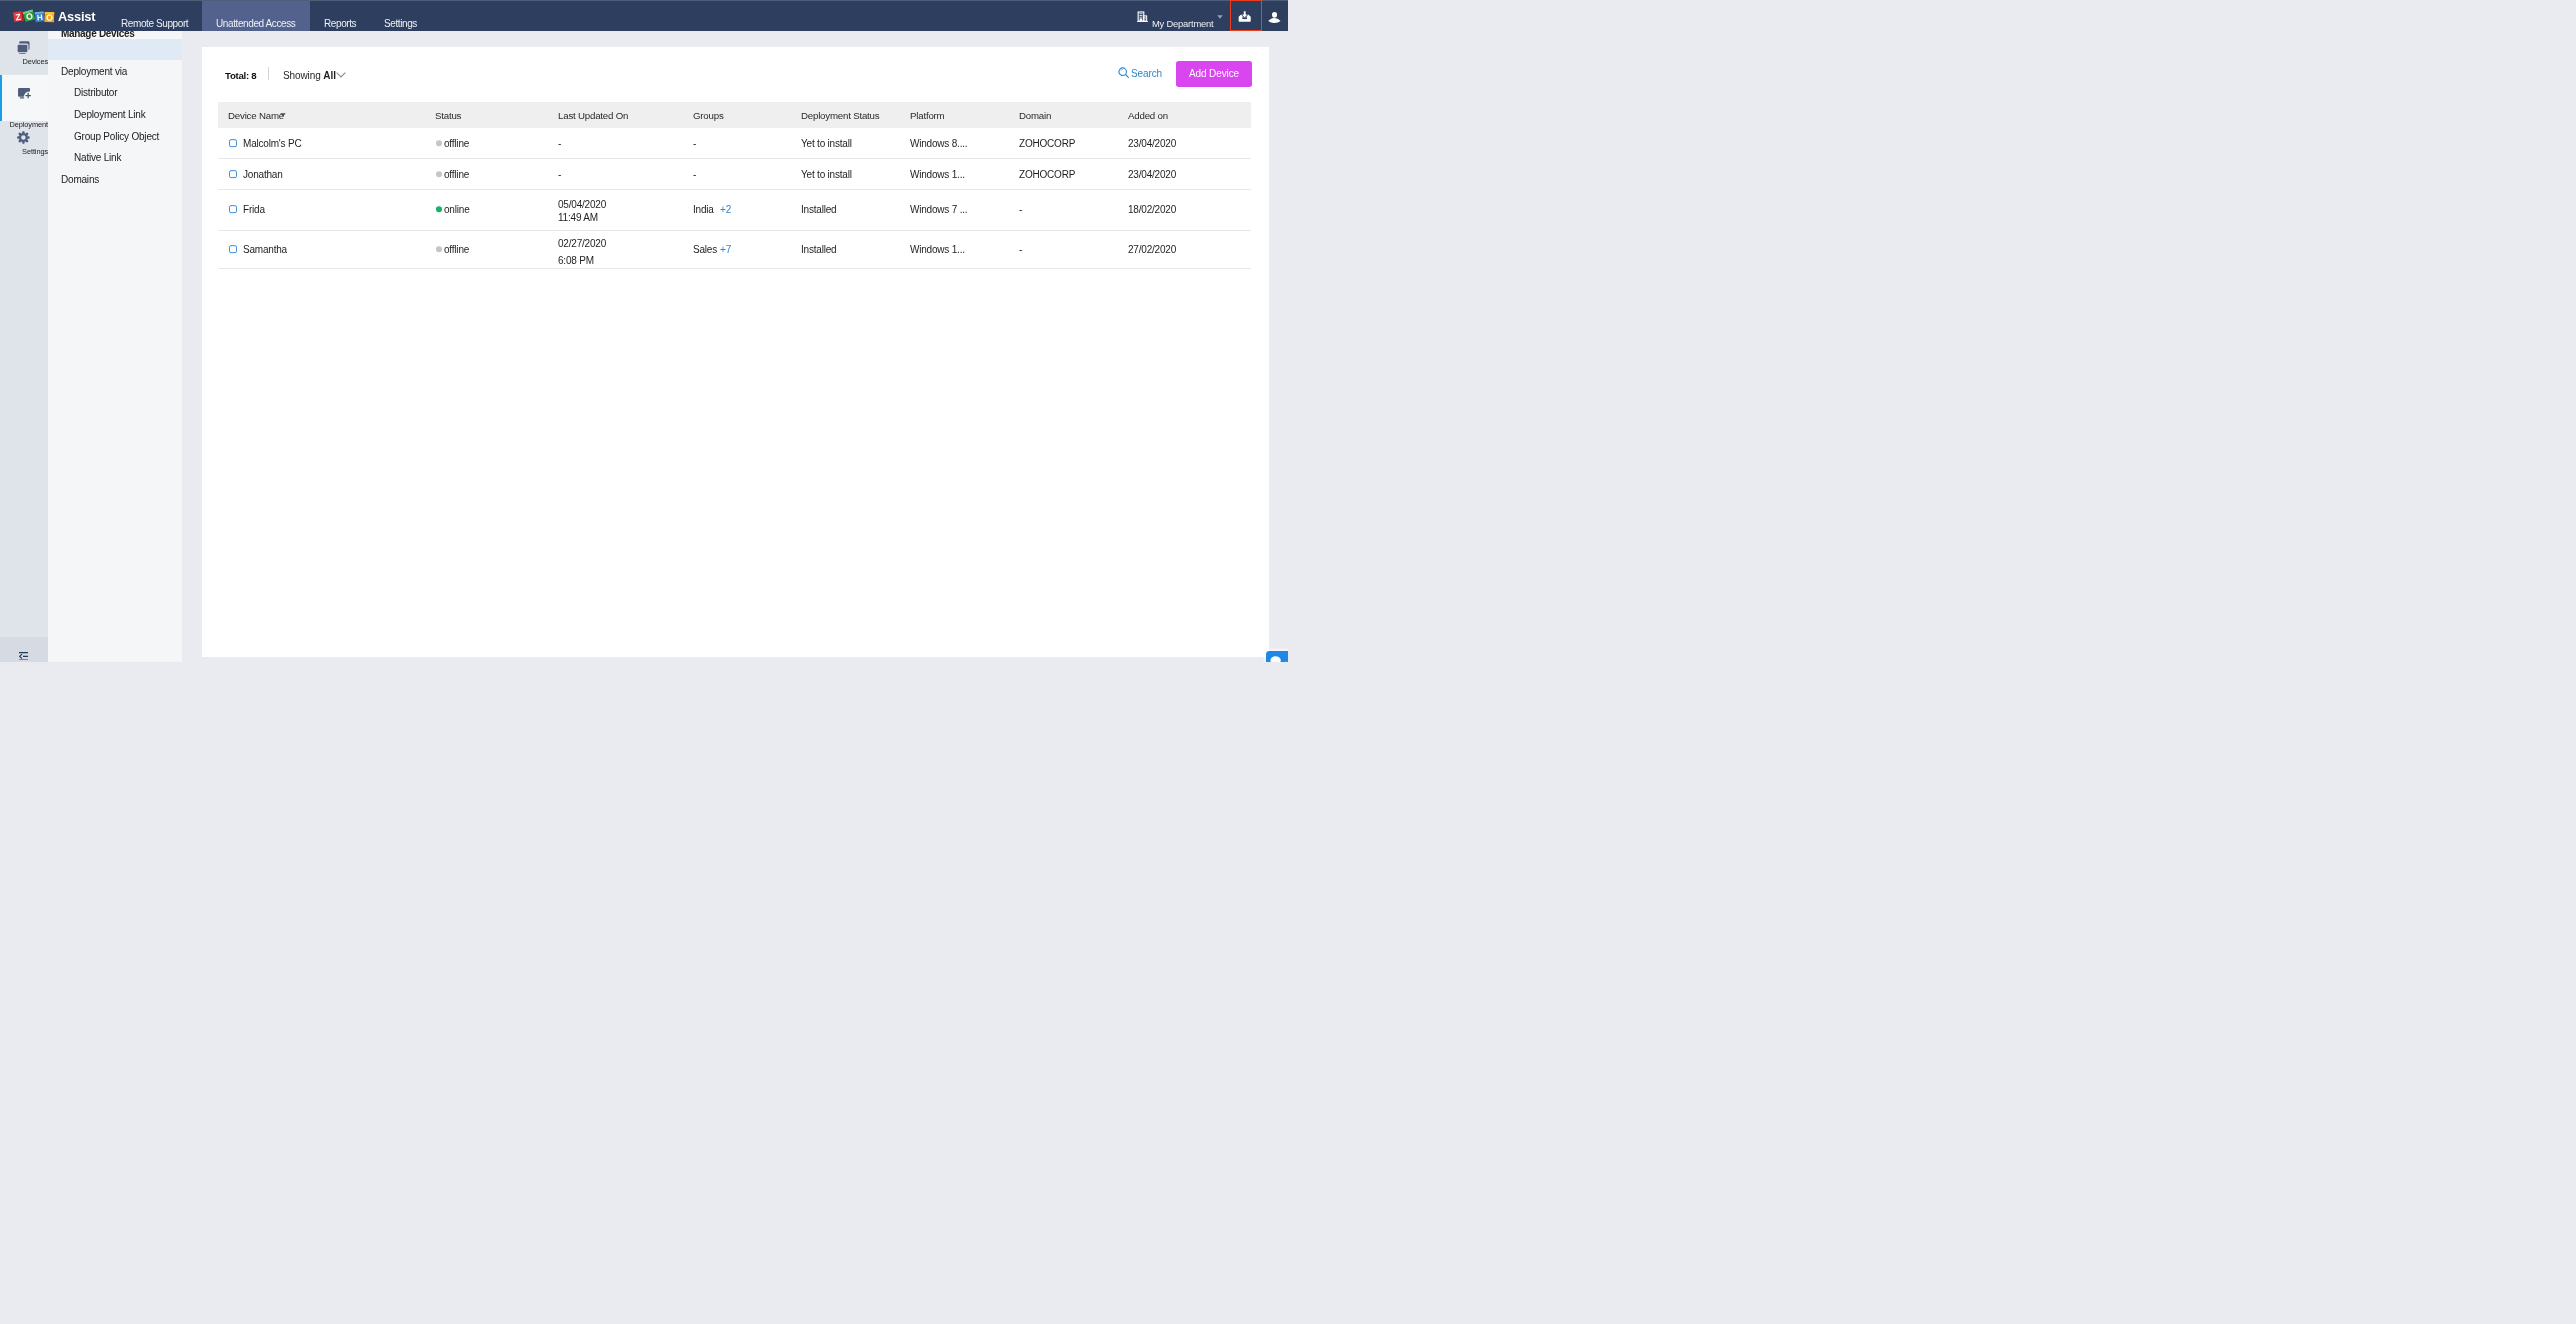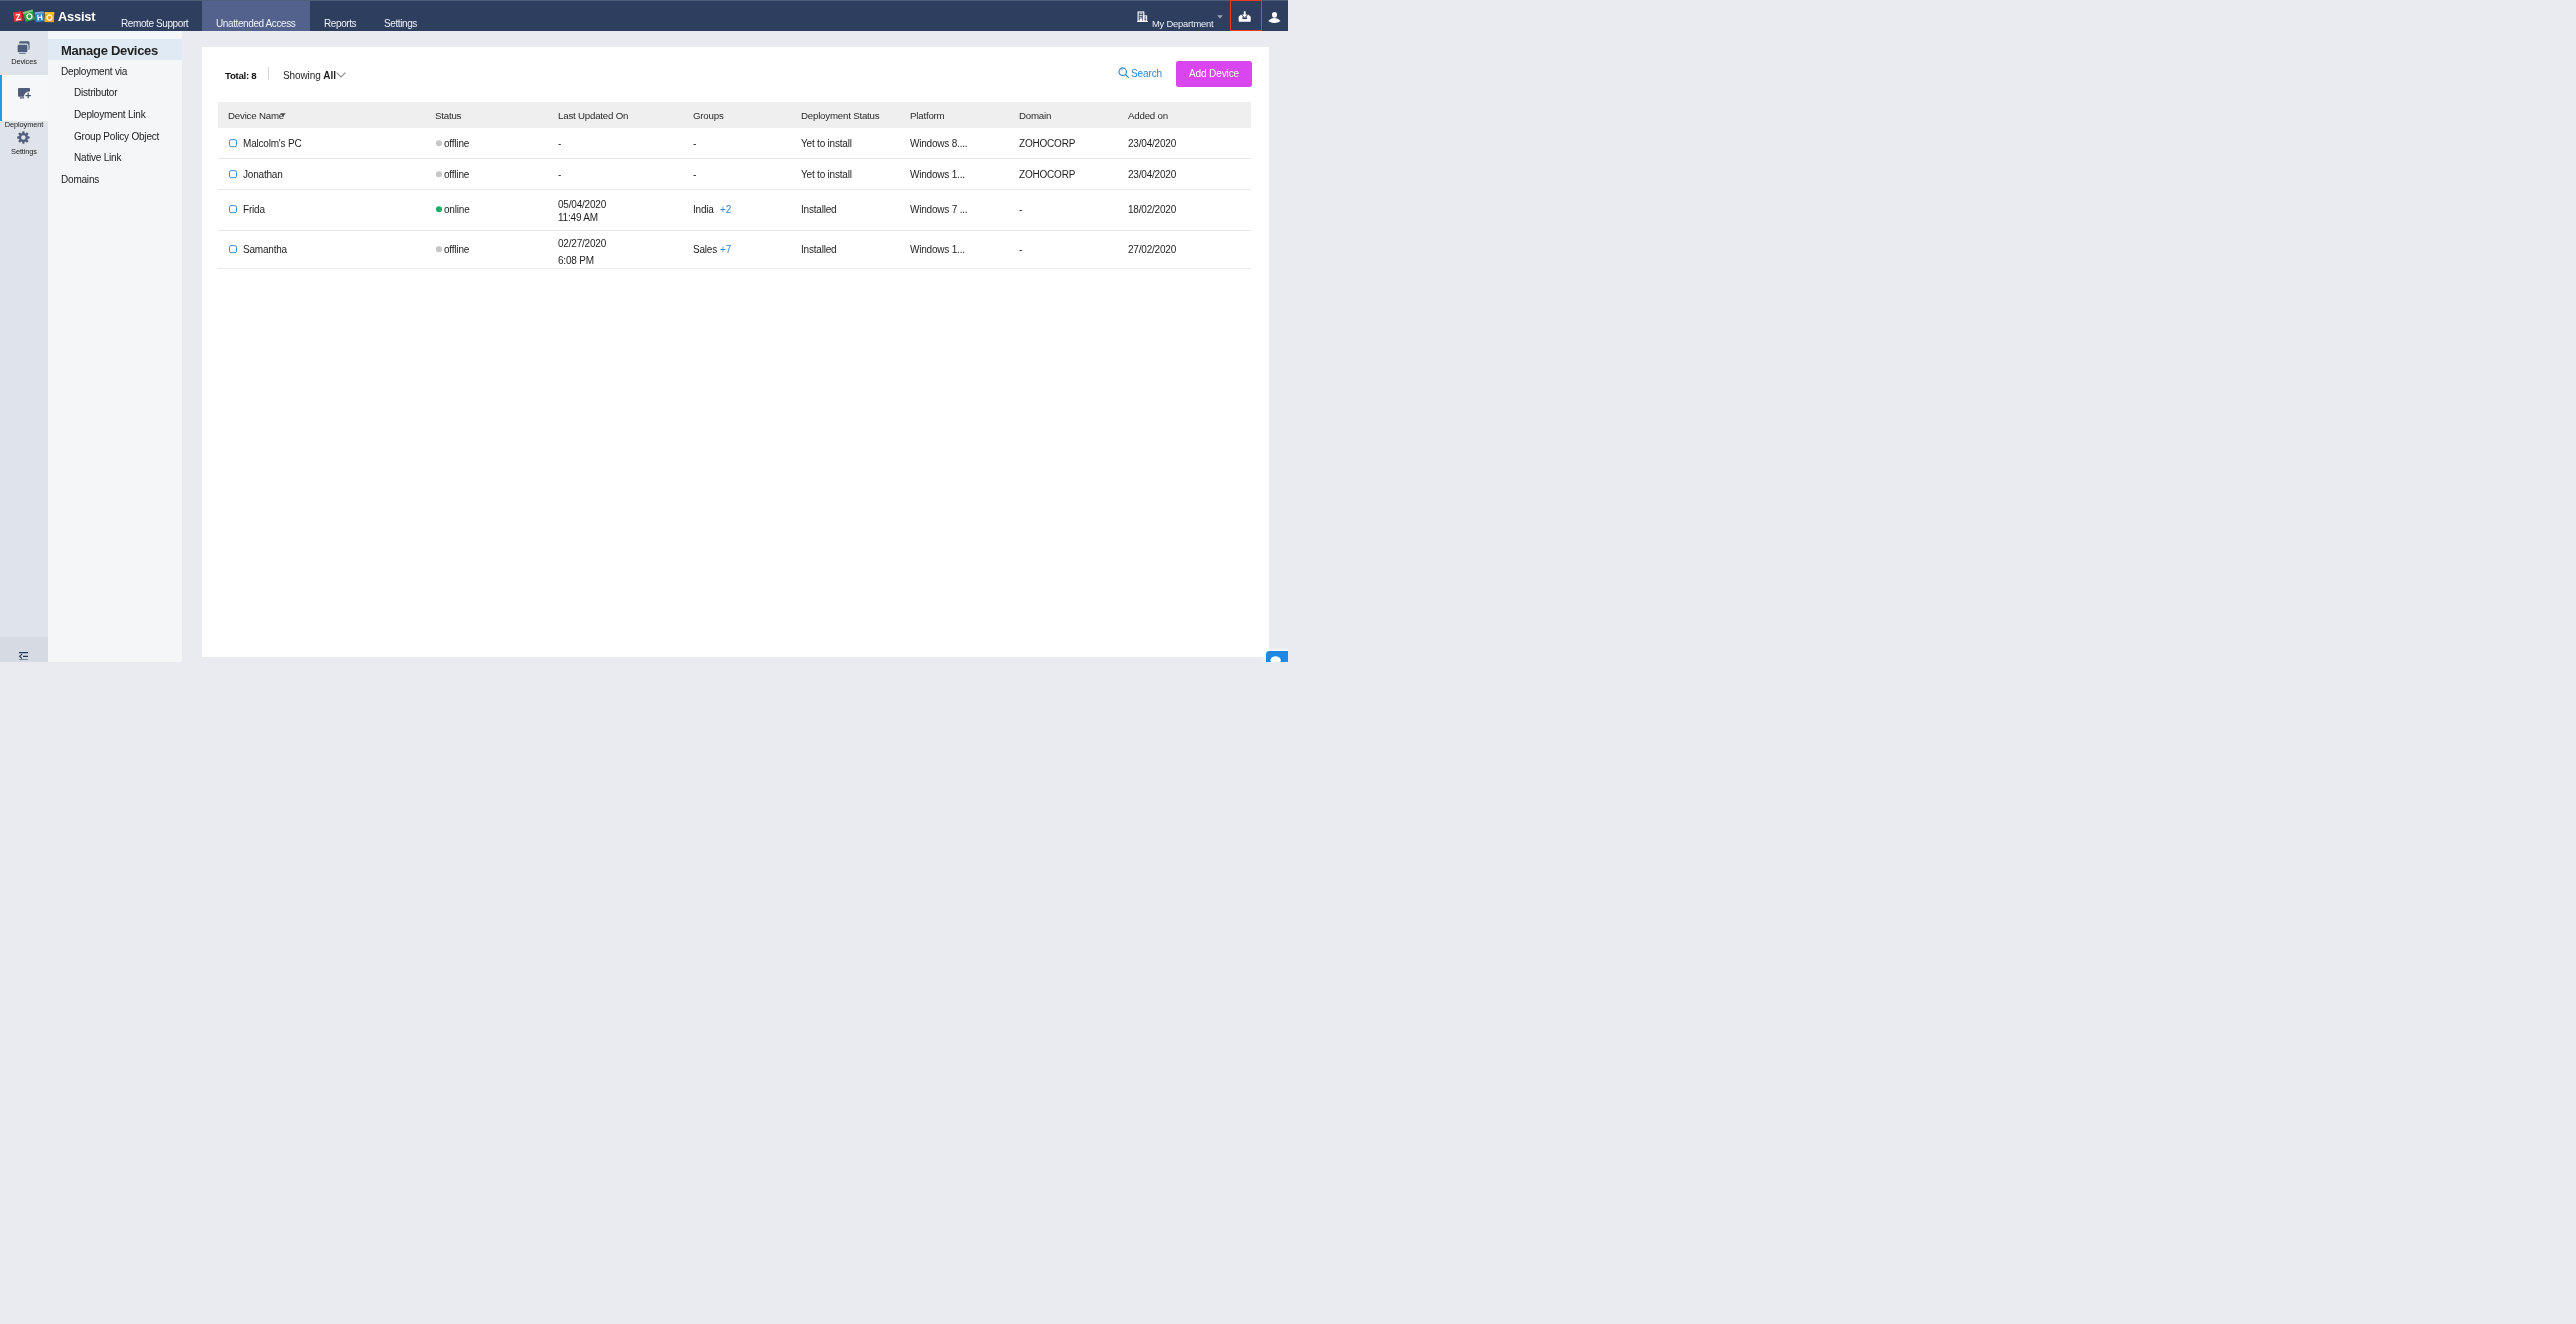--- a/index.html
+++ b/index.html
@@ -9,21 +9,21 @@
 .c { position:absolute; transform:translateY(-50%); white-space:nowrap; }
 
 
 #nav { position:absolute; left:0; top:0; width:1288px; height:30.5px; background:#2d3e5f; z-index:5; border-top:0.7px solid rgba(255,255,255,0.16); box-sizing:border-box; }
 #nav .tab { position:absolute; top:8px; height:30.5px; line-height:30.5px; color:#eef1f6; font-size:10px; letter-spacing:-0.4px; }
 #activetab { position:absolute; left:202px; top:0; width:108px; height:30px; background:#52628c; }
 #assist { position:absolute; left:58px; top:8.4px; color:#fff; font-size:12.8px; font-weight:bold; letter-spacing:-0.2px; }
 
 
 #rail { position:absolute; left:0; top:30.5px; width:48px; height:632px; background:#dfe3ea; }
-.railitem { position:absolute; left:0; width:48px; text-align:center; color:#1c1c1c; font-size:7.4px; letter-spacing:-0.1px; transform:translateY(-50%); }
+.railitem { position:absolute; left:0; width:48px; text-align:right; color:#1c1c1c; font-size:7.4px; letter-spacing:-0.1px; transform:translateY(-50%); }
 #railactive { position:absolute; left:0; top:44px; width:48px; height:46px; background:#f6f7f8; }
 #railbar { position:absolute; left:0; top:44px; width:2.3px; height:46px; background:#1d9ce9; }
 #railbottom { position:absolute; left:0; top:606px; width:48px; height:25.5px; background:#d5dae3; }
 
 
 #panel { position:absolute; left:48px; top:30.5px; width:134px; height:632px; background:#f5f6f8; }
 #seldev { position:absolute; left:48px; top:39px; width:134px; height:20.6px; background:#dfeaf4; }
 .pitem { position:absolute; transform:translateY(-50%); font-size:10px; color:#222; letter-spacing:-0.2px; white-space:nowrap; }
 
 
@@ -130,21 +130,21 @@
       <rect x="7.7" y="0.3" width="3.6" height="3.4" rx="1.2" fill="#4f5d7e" transform="rotate(315 9.5 9.6)"></rect>
       <circle cx="9.5" cy="9.6" r="3.3" fill="#dfe3ea"></circle>
     </svg>
   <svg class="abs" style="left:19px;top:621px" width="9.4" height="8.7" viewBox="0 0 14 13" stroke="#1f3a57" stroke-width="1.7" fill="none">
     <path d="M0 1 H14 M0 12 H14 M6 6.5 H14 M4.5 3.2 L1 6.5 L4.5 9.8"></path>
   </svg>
 </div>
 
 <div id="panel"></div>
 <div id="seldev"></div>
-<span class="pitem" style="left:61px;top:50px;font-weight:bold;font-size:13px;letter-spacing:-0.3px">Manage Devices</span>
+<span class="pitem" style="left:61px;top:33px;font-weight:bold;font-size:10px;letter-spacing:-0.3px">Manage Devices</span>
 <span class="pitem" style="left:61px;top:71px">Deployment via</span>
 <span class="pitem" style="left:74px;top:92px">Distributor</span>
 <span class="pitem" style="left:74px;top:114px">Deployment Link</span>
 <span class="pitem" style="left:74px;top:136px">Group Policy Object</span>
 <span class="pitem" style="left:74px;top:157px">Native Link</span>
 <span class="pitem" style="left:61px;top:179px">Domains</span>
 
 <div id="card"></div>
 
 <span class="c" style="left:225px;top:75px;font-size:9.7px;font-weight:bold;color:#111;letter-spacing:-0.3px">Total: 8</span>

